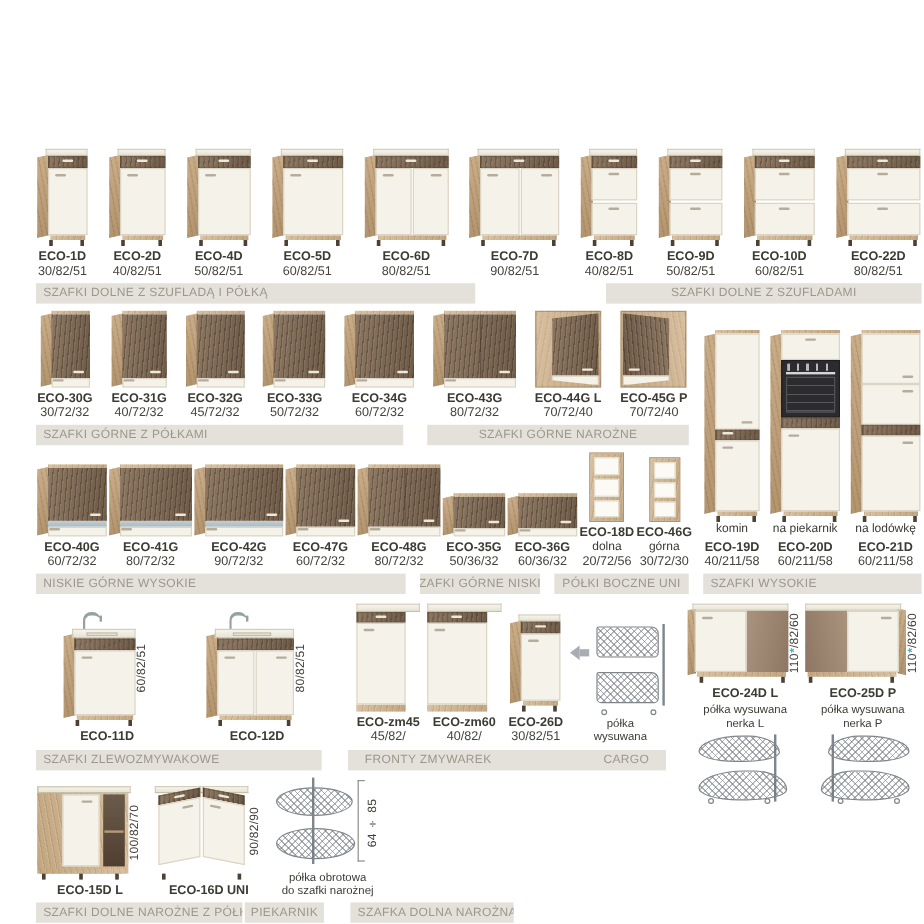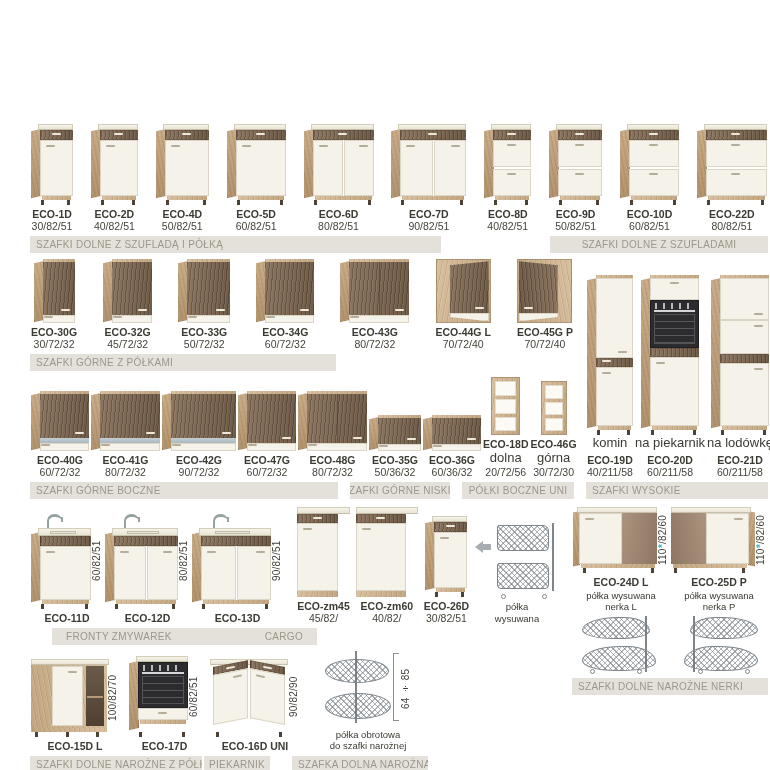--- a/index.html
+++ b/index.html
@@ -65,21 +65,21 @@
   .opening{position:absolute;left:3px;top:1px;bottom:2px;width:24%;background:linear-gradient(#6a5b4b,#503f30)}
   .opsh{position:absolute;left:1px;right:1px;top:50%;height:2px;background:#b59a77}
   .csdoor{position:absolute;left:31%;width:42%;top:1px;bottom:2px}
   .wing{position:absolute;top:10px;width:35px;height:58px;display:flex;flex-direction:column}
   .disc{position:absolute;left:1px;width:62px;height:22px;border:1px solid #7e868c;border-radius:50%}
   .vbracket{width:5px;align-self:stretch;border:1px solid #8e8e8a;border-right:0;margin:2px 1px 6px 3px}
   
   .vdim{writing-mode:vertical-rl;transform:rotate(180deg);font-size:10px;color:#413f38;display:flex;align-items:center;justify-content:center;padding-left:1px;letter-spacing:.2px;white-space:nowrap}
   .code{font-size:10.5px;font-weight:bold;color:#3b3a33;margin-top:3px;text-align:center;line-height:1.15;white-space:nowrap}
   .dims{font-size:10.5px;color:#45433b;text-align:center;line-height:1.15;white-space:nowrap}
-  .note{font-size:13px;color:#3b3a33;line-height:1.2}
+  .note{font-size:10px;color:#3b3a33;line-height:1.2}
   .cap{font-size:9.5px;color:#3b3a33;text-align:center;line-height:1.2;margin-top:2px}
   .star{color:#3cb1cb;font-weight:bold;font-style:normal}
   
   .bar{height:17px;background:#e4e1da;color:#9c978b;font-size:10px;letter-spacing:.3px;display:flex;align-items:center;padding:0 6px;box-sizing:border-box;white-space:nowrap;overflow:hidden}
   .bar.ctr{justify-content:center}
   .bar.duo{justify-content:space-between;padding:0 14px}
   .barrow{display:flex;margin-top:4px}
   .footnote{margin-top:6px;text-align:right;font-size:10.5px;color:#8f8c82;line-height:1.3;padding-right:2px}
   .fni{font-style:italic}
   #c-row5 .cell:nth-child(4){margin-left:14px}
@@ -335,21 +335,21 @@
               </div>
               <i class="leg" style="left:10px"></i>
               <i class="leg" style="right:3px"></i>
             </div>
           </div>
           <div class="code">ECO-22D</div>
           <div class="dims">80/82/51</div>
         </div>
       </div>
   <div class="barrow">
-    <div class="bar" style="width:411px">SZAFKI DOLNE Z SZUFLADĄ I PÓŁKĄ</div>
+    <div class="bar" style="width:366px">SZAFKI DOLNE Z SZUFLADĄ I PÓŁKĄ</div>
     <div style="width:109px"></div>
     <div class="bar ctr grow">SZAFKI DOLNE Z SZUFLADAMI</div>
   </div>
 
   <div style="display:flex;margin-top:6px">
    <div style="width:544px">
      <div class="cells" id="c-row2">
             <div class="cell">
               <div class="figrow">
                 <div class="fig" style="width:41px;height:64px">
@@ -363,20 +363,38 @@
                       <i class="hnd hcl"></i>
                     </div>
                   </div>
                 </div>
               </div>
               <div class="code">ECO-30G</div>
               <div class="dims">30/72/32</div>
             </div>
             <div class="cell">
               <div class="figrow">
+                <div class="fig" style="width:46px;height:64px">
+                  <div class="side wls" style="top:2px;bottom:3px"></div>
+                  <div class="frontcol" style="bottom:0">
+                    <div class="tedge wl"></div>
+                    <div class="darkf wd">
+                      <i class="hnd hbr"></i>
+                    </div>
+                    <div class="bstrip">
+                      <i class="hnd hcl"></i>
+                    </div>
+                  </div>
+                </div>
+              </div>
+              <div class="code">ECO-31G</div>
+              <div class="dims">40/72/32</div>
+            </div>
+            <div class="cell">
+              <div class="figrow">
                 <div class="fig" style="width:49px;height:64px">
                   <div class="side wls" style="top:2px;bottom:3px"></div>
                   <div class="frontcol" style="bottom:0">
                     <div class="tedge wl"></div>
                     <div class="darkf wd">
                       <i class="hnd hbr"></i>
                     </div>
                     <div class="bstrip">
                       <i class="hnd hcl"></i>
                     </div>
@@ -468,20 +486,21 @@
                   </div>
                 </div>
               </div>
               <div class="code">ECO-45G P</div>
               <div class="dims">70/72/40</div>
             </div>
           </div>
      <div class="barrow">
        <div class="bar" style="width:306px">SZAFKI GÓRNE Z PÓŁKAMI</div>
        <div style="width:20px"></div>
+       <div class="bar ctr grow">SZAFKI GÓRNE NAROŻNE</div>
      </div>
      <div class="cells" id="c-row3" style="margin-top:6px">
             <div class="cell">
               <div class="figrow">
                 <div class="fig" style="width:58px;height:60px">
                   <div class="side wls" style="top:2px;bottom:3px"></div>
                   <div class="frontcol" style="bottom:0">
                     <div class="tedge wl"></div>
                     <div class="darkf wd">
                       <i class="hnd hbr"></i>
@@ -630,21 +649,21 @@
                     <div class="shc"></div>
                   </div>
                 </div>
               </div>
               <div class="code">ECO-46G</div>
               <div class="note">górna</div>
               <div class="dims">30/72/30</div>
             </div>
           </div>
      <div class="barrow">
-       <div class="bar" style="width:308px">SZAFKI GÓRNE BOCZNE</div>
+       <div class="bar" style="width:308px">NISKIE GÓRNE WYSOKIE</div>
        <div style="width:12px"></div>
        <div class="bar ctr" style="width:100px">SZAFKI GÓRNE NISKIE</div>
        <div style="width:12px"></div>
        <div class="bar ctr grow">PÓŁKI BOCZNE UNI</div>
      </div>
    </div>
    <div style="flex:1;margin-left:12px;display:flex;flex-direction:column;justify-content:flex-end">
      <div class="cells" id="c-tall">
             <div class="cell">
               <div class="figrow">
@@ -780,47 +799,20 @@
                       </div>
                       <div class="plinth wl"></div>
                     </div>
                     <i class="leg" style="left:10px"></i>
                     <i class="leg" style="right:3px"></i>
                   </div>
                   <div class="vdim">80/82/51</div>
                 </div>
                 <div class="code">ECO-12D</div>
               </div>
-              <div class="cell">
-                <div class="figrow">
-                  <div class="fig" style="width:79px;height:96px">
-                    <div class="faucet"></div>
-                    <div class="side wls" style="top:19px"></div>
-                    <div class="frontcol" style="top:15px">
-                      <div class="worktop sinktop">
-                        <i class="sinkin"></i>
-                      </div>
-                      <div class="drw wd"></div>
-                      <div class="doors">
-                        <div class="door">
-                          <i class="hnd htl"></i>
-                        </div>
-                        <div class="door">
-                          <i class="hnd htr"></i>
-                        </div>
-                      </div>
-                      <div class="plinth wl"></div>
-                    </div>
-                    <i class="leg" style="left:10px"></i>
-                    <i class="leg" style="right:3px"></i>
-                  </div>
-                  <div class="vdim">90/82/51</div>
-                </div>
-                <div class="code">ECO-13D</div>
-              </div>
             </div>
       <div style="width:16px"></div>
       <div class="subc sb" id="c-row4b" style="flex:1">
               <div class="cell">
                 <div class="figrow">
                   <div class="fig" style="width:53px;height:90px">
                     <div class="worktop" style="position:absolute;left:0;right:0;top:0;height:7px;margin:0"></div>
                     <div class="dwpanel" style="width:41px">
                       <div class="drw wd" style="flex:0 0 9px">
                         <i class="hnd hdc"></i>
@@ -888,20 +880,21 @@
                     <div class="basketk hatch" style="top:42px;height:24px"></div>
                     <i class="whl" style="left:6px"></i>
                     <i class="whl" style="right:12px"></i>
                   </div>
                 </div>
                 <div class="cap">półka<br>wysuwana</div>
               </div>
             </div>
     </div>
     <div class="barrow">
+      <div class="bar" style="width:238px">SZAFKI ZLEWOZMYWAKOWE</div>
       <div style="width:22px"></div>
       <div class="bar duo" style="width:265px">
         <span>FRONTY ZMYWAREK</span>
         <span>CARGO</span>
       </div>
     </div>
     <div class="cells" id="c-row5" style="margin-top:6px;justify-content:flex-start;gap:8px">
             <div class="cell">
               <div class="figrow">
                 <div class="fig" style="width:76px;height:78px;transform:scaleX(-1)">
@@ -917,43 +910,20 @@
                     </div>
                     <div class="plinth wl"></div>
                   </div>
                   <i class="leg" style="left:8px"></i>
                   <i class="leg" style="left:38px"></i>
                   <i class="leg" style="right:4px"></i>
                 </div>
                 <div class="vdim">100/82/70</div>
               </div>
               <div class="code">ECO-15D L</div>
-            </div>
-            <div class="cell">
-              <div class="figrow">
-                <div class="fig" style="width:59px;height:81px">
-                  <div class="side wls"></div>
-                  <div class="frontcol">
-                    <div class="worktop"></div>
-                    <div class="ovenf" style="flex:0 0 44px">
-                      <div class="ovctl"></div>
-                      <div class="ovbar"></div>
-                      <div class="ovglass"></div>
-                    </div>
-                    <div class="door" style="flex:0 0 12px">
-                      <i class="hnd hc"></i>
-                    </div>
-                    <div class="plinth wl"></div>
-                  </div>
-                  <i class="leg" style="left:10px"></i>
-                  <i class="leg" style="right:3px"></i>
-                </div>
-                <div class="vdim">60/82/51</div>
-              </div>
-              <div class="code">ECO-17D</div>
             </div>
             <div class="cell">
               <div class="figrow">
                 <div class="fig" style="width:78px;height:80px">
                   <div class="worktop" style="position:absolute;left:0;right:0;top:2px;height:6px;margin:0"></div>
                   <div class="wing" style="left:3px;transform:skewY(-11deg);transform-origin:0 50%">
                     <div class="drw wd" style="flex:0 0 8px">
                       <i class="hnd hdc"></i>
                     </div>
                     <div class="door grow">
@@ -1054,20 +1024,17 @@
                 <div class="fig" style="width:78px;height:58px;transform:scaleX(-1)">
                   <i class="rail" style="right:13px;top:0;bottom:2px"></i>
                   <div class="kblob hatch" style="top:1px;width:66px;height:20px"></div>
                   <div class="kblob hatch" style="top:30px;width:72px;height:23px"></div>
                   <i class="whl" style="left:8px"></i>
                   <i class="whl" style="right:18px"></i>
                 </div>
               </div>
             </div>
           </div>
-    <div class="barrow">
-      <div class="bar" style="width:100%">SZAFKI DOLNE NAROŻNE NERKI</div>
-    </div>
    </div>
   </div>
 
  </div>
 </div>
 
 </body></html>

